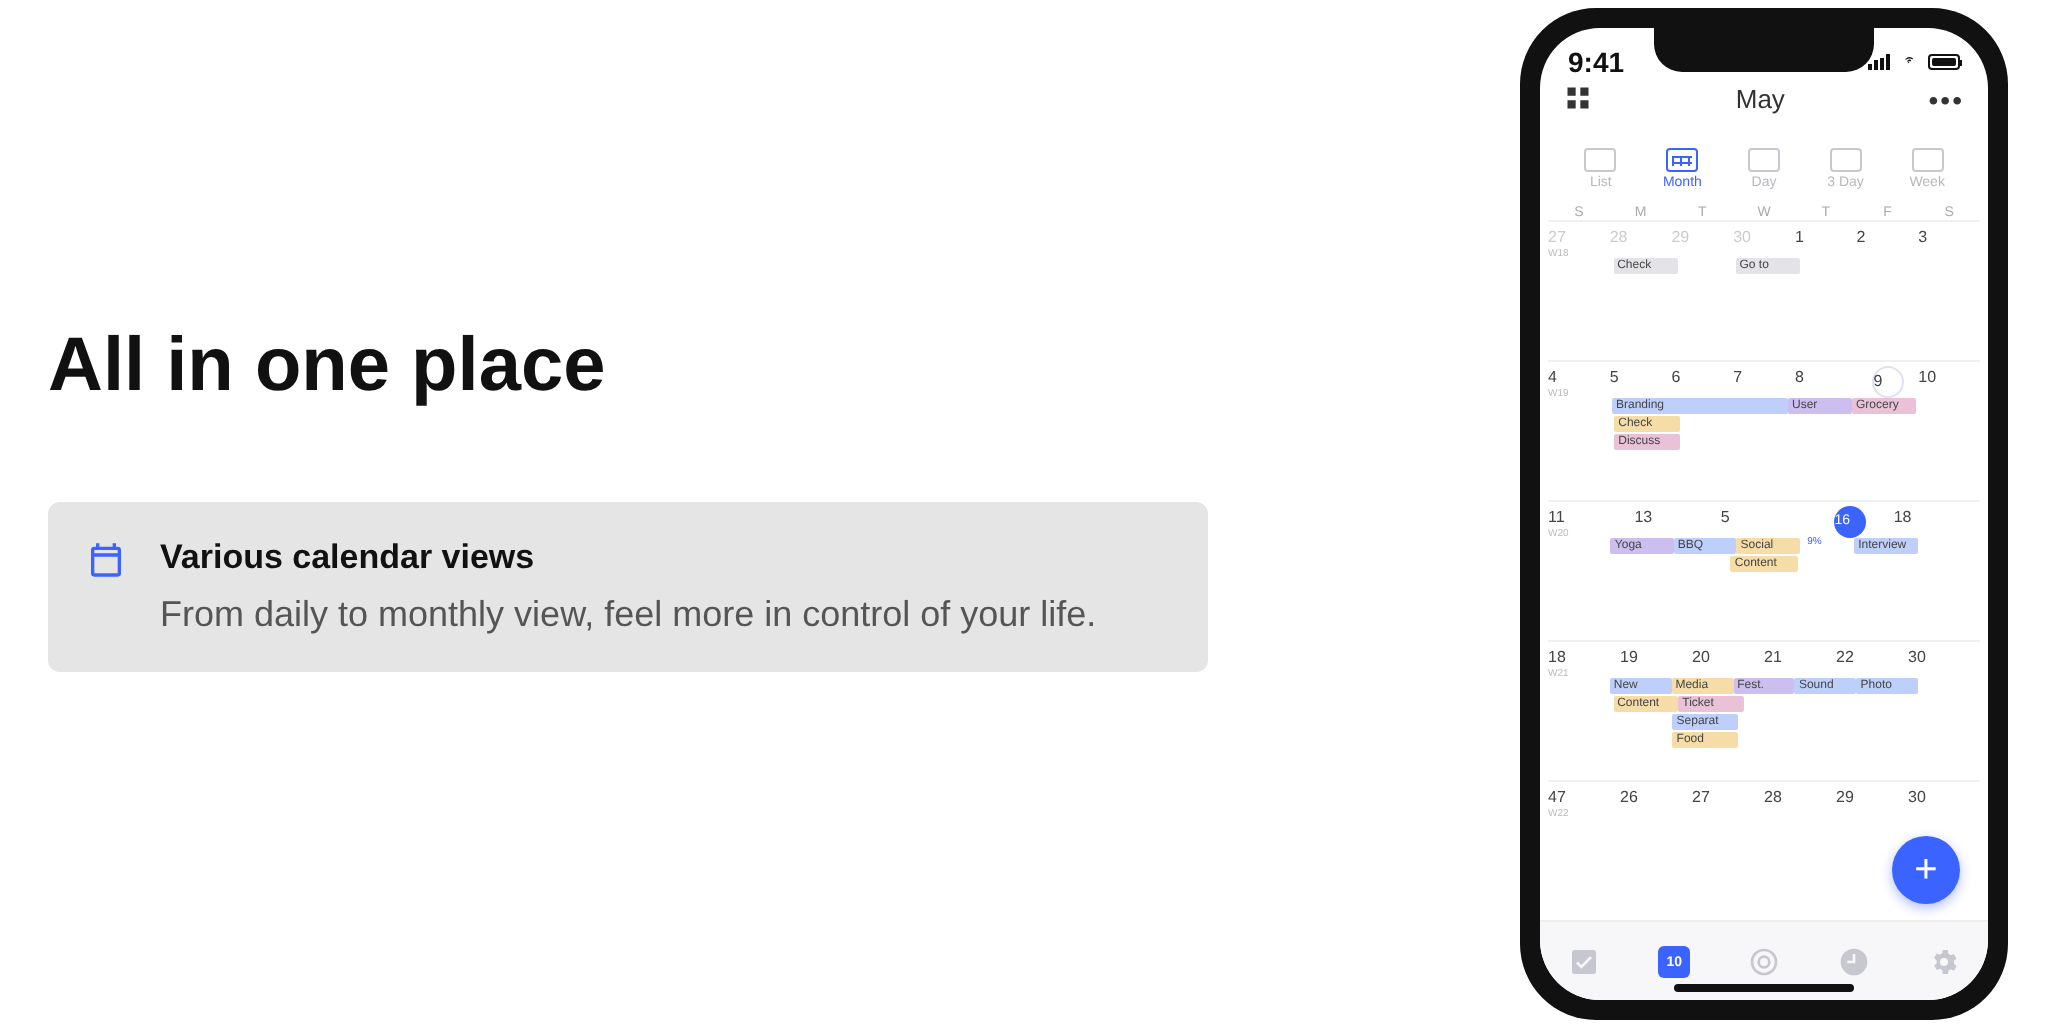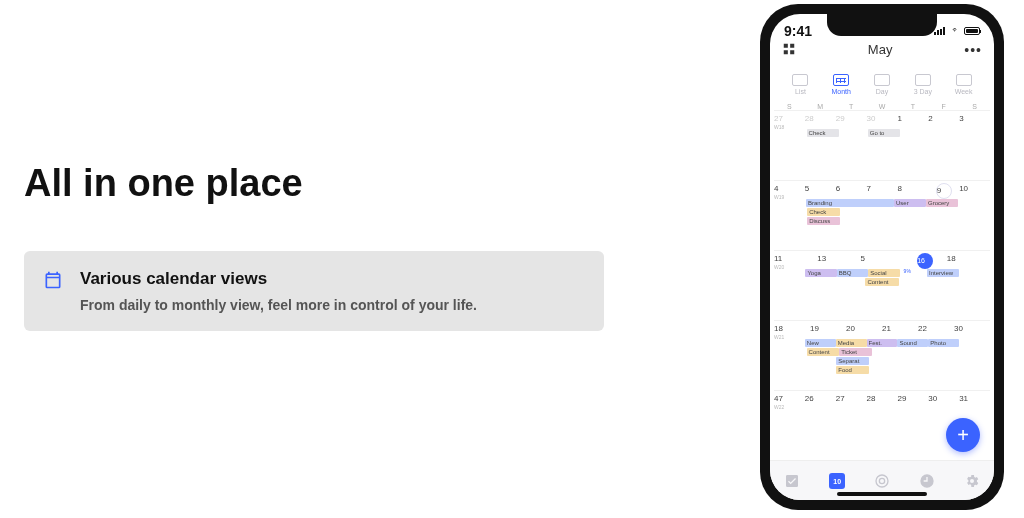--- a/index.html
+++ b/index.html
@@ -41,23 +41,23 @@
   .feature.active .ic svg { fill: #3b63ff; }
   .feature:not(.active) .ic svg { fill: #cfcfcf; }
   .feature .txt { flex: 1; }
   .feature .title {
     font-size: 17px;
     font-weight: 700;
     color: #111;
     margin-bottom: 8px;
   }
   .feature .desc {
-    font-size: 14px;
+    font-size: 18px;
     color: #555;
-    font-weight: 700;
+    font-weight: 400;
   }
 
   
   .phone {
     position: absolute;
     left: 760px; top: 4px;
     width: 244px; height: 506px;
     background: #111;
     border-radius: 38px;
     padding: 10px;
@@ -431,23 +431,20 @@
             </div>
           <div class="cell">
               <span class="d">28</span>
             </div>
           <div class="cell">
               <span class="d">29</span>
             </div>
           <div class="cell">
               <span class="d">30</span>
             </div>
-          <div class="cell">
-              <span class="d">31</span>
-            </div>
         </div>
 
       </div>
 
       <div class="fab">+</div>
 
       <div class="tabbar">
         <div class="ti">
             <svg viewBox="0 0 24 24">
               <path d="M19 3H5a2 2 0 0 0-2 2v14a2 2 0 0 0 2 2h14a2 2 0 0 0 2-2V5a2 2 0 0 0-2-2zm-9 14-4-4 1.4-1.4L10 14.2l6.6-6.6L18 9z"></path>

